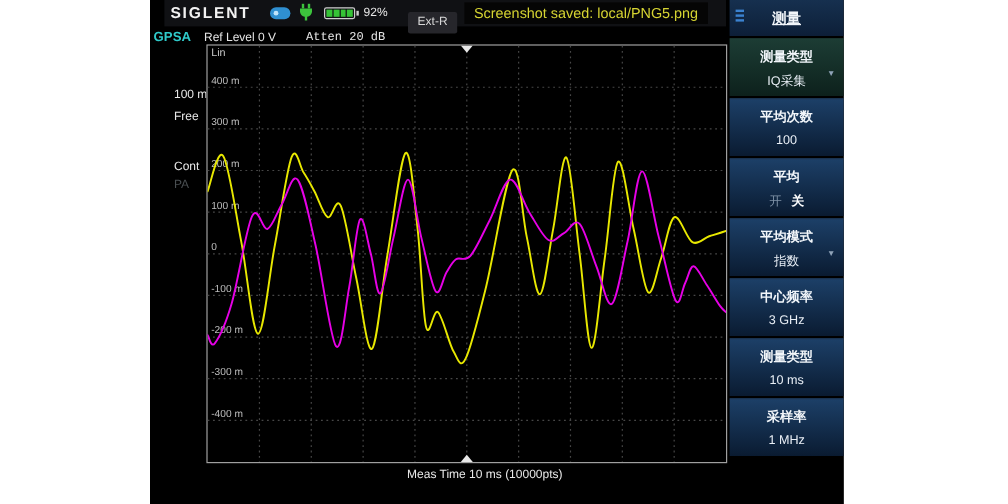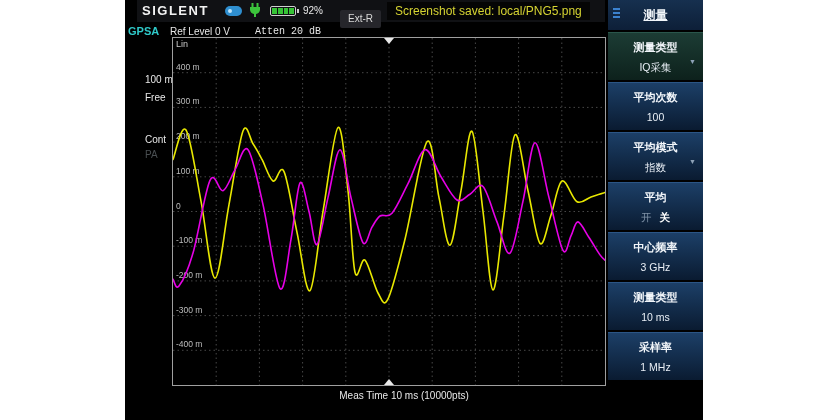--- a/index.html
+++ b/index.html
@@ -140,30 +140,30 @@
         <div class="val">IQ采集</div>
         <span class="arrow">▼</span>
       </div>
 
       <div class="mi">
         <div class="lbl">平均次数</div>
         <div class="val">100</div>
       </div>
 
       <div class="mi">
-        <div class="lbl">平均模式</div>
-        <div class="val">指数</div>
-        <span class="arrow">▼</span>
-      </div>
-
-      <div class="mi">
         <div class="lbl">平均</div>
         <div class="val">
           <span class="onoff-a">开</span><span class="onoff-b">关</span>
         </div>
+      </div>
+
+      <div class="mi">
+        <div class="lbl">平均模式</div>
+        <div class="val">指数</div>
+        <span class="arrow">▼</span>
       </div>
 
       <div class="mi">
         <div class="lbl">中心频率</div>
         <div class="val">3 GHz</div>
       </div>
 
       <div class="mi">
         <div class="lbl">测量类型</div>
         <div class="val">10 ms</div>

